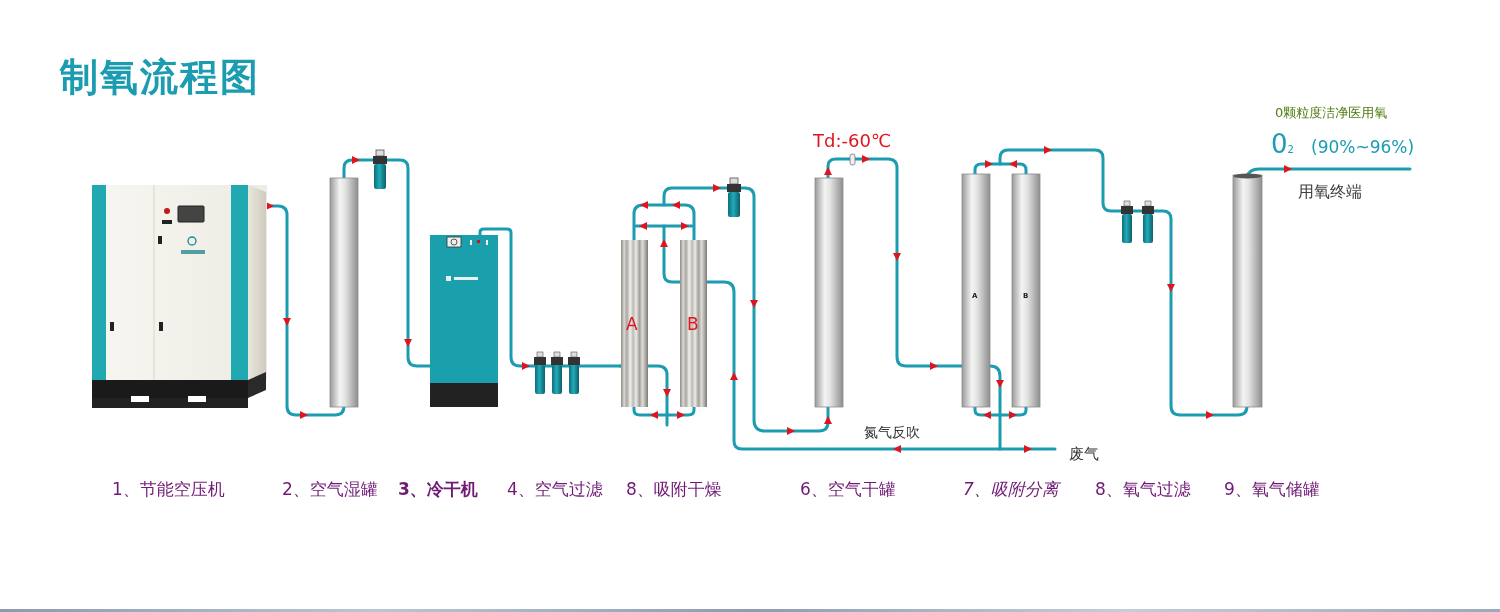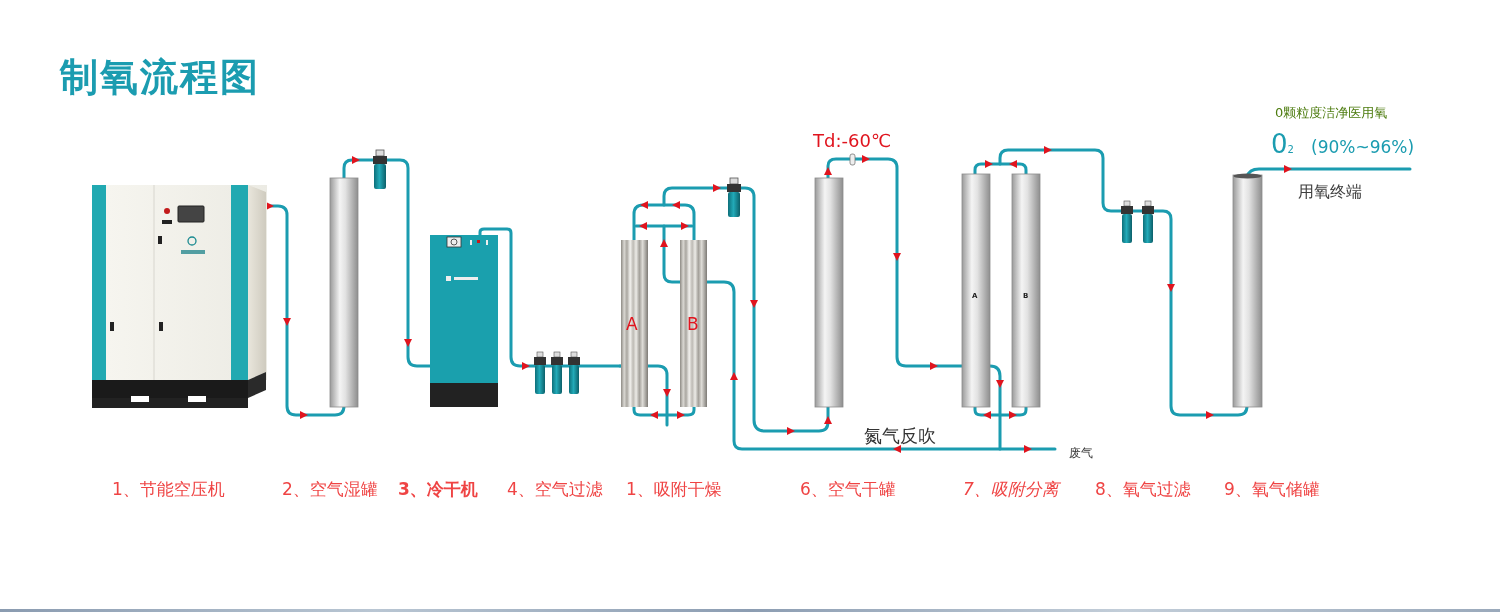--- a/index.html
+++ b/index.html
@@ -1,19 +1,19 @@
 <!DOCTYPE html>
 <html><head>
 <meta charset="utf-8">
 <style>
   html,body{margin:0;padding:0;background:#ffffff;}
   body{width:1500px;height:612px;position:relative;overflow:hidden;font-family:"DejaVu Sans","Liberation Sans",sans-serif;}
   .title{position:absolute;left:60px;top:52px;font-size:38px;color:#1b9cb0;letter-spacing:2px;font-weight:700;text-align:center;}
   svg#diagram{position:absolute;left:0;top:0;}
-  .lbl{position:absolute;top:478px;font-size:17px;color:#ef4444;white-space:nowrap;}
+  .lbl{position:absolute;top:478px;font-size:17px;color:#701a75;white-space:nowrap;}
   .bottom-line{position:absolute;left:0;right:0;top:609px;height:3px;background:linear-gradient(90deg,#8a9bb0,#b9c6d3,#8c9db2,#c3ced9,#9aa9bb);}
   .txt{position:absolute;white-space:nowrap;}
 </style>
 </head>
 <body>
 
 <div class="title">制氧流程图</div>
 
 <svg id="diagram" width="1500" height="612" viewBox="0 0 1500 612">
   <defs>
@@ -223,26 +223,26 @@
 
 <div class="txt" style="left:813px;top:130px;font-size:18px;color:#e0141e;">Td:-60℃</div>
 <div class="txt" style="left:1275px;top:104px;font-size:13px;color:#4d7c0f;">0颗粒度洁净医用氧</div>
 
 <div class="txt" style="left:1271px;top:129px;color:#1b9cb0;">
   <span style="font-size:26px;">0</span><span style="font-size:10px;">2</span>
   <span style="font-size:17px;margin-left:12px;">(90%~96%)</span>
 </div>
 <div class="txt" style="left:1298px;top:174px;font-size:16px;color:#404040;margin-top:8px;">用氧终端</div>
 
-<div class="txt" style="left:864px;top:424px;font-size:18px;color:#333;">氮气反吹</div>
-<div class="txt" style="left:1069px;top:445px;font-size:12px;color:#333;">废气</div>
+<div class="txt" style="left:864px;top:424px;font-size:14px;color:#333;">氮气反吹</div>
+<div class="txt" style="left:1069px;top:445px;font-size:15px;color:#333;">废气</div>
 
 <div class="lbl" style="left:112px;">1、节能空压机</div>
 <div class="lbl" style="left:282px;">2、空气湿罐</div>
 <div class="lbl" style="left:398px;font-weight:bold;">3、冷干机</div>
 <div class="lbl" style="left:507px;">4、空气过滤</div>
-<div class="lbl" style="left:626px;">1、吸附干燥</div>
+<div class="lbl" style="left:626px;">8、吸附干燥</div>
 <div class="lbl" style="left:800px;">6、空气干罐</div>
 <div class="lbl" style="left:963px;font-style:italic;">7、吸附分离</div>
 <div class="lbl" style="left:1095px;">8、氧气过滤</div>
 <div class="lbl" style="left:1224px;">9、氧气储罐</div>
 
 <div class="bottom-line"></div>
 
 </body></html>

